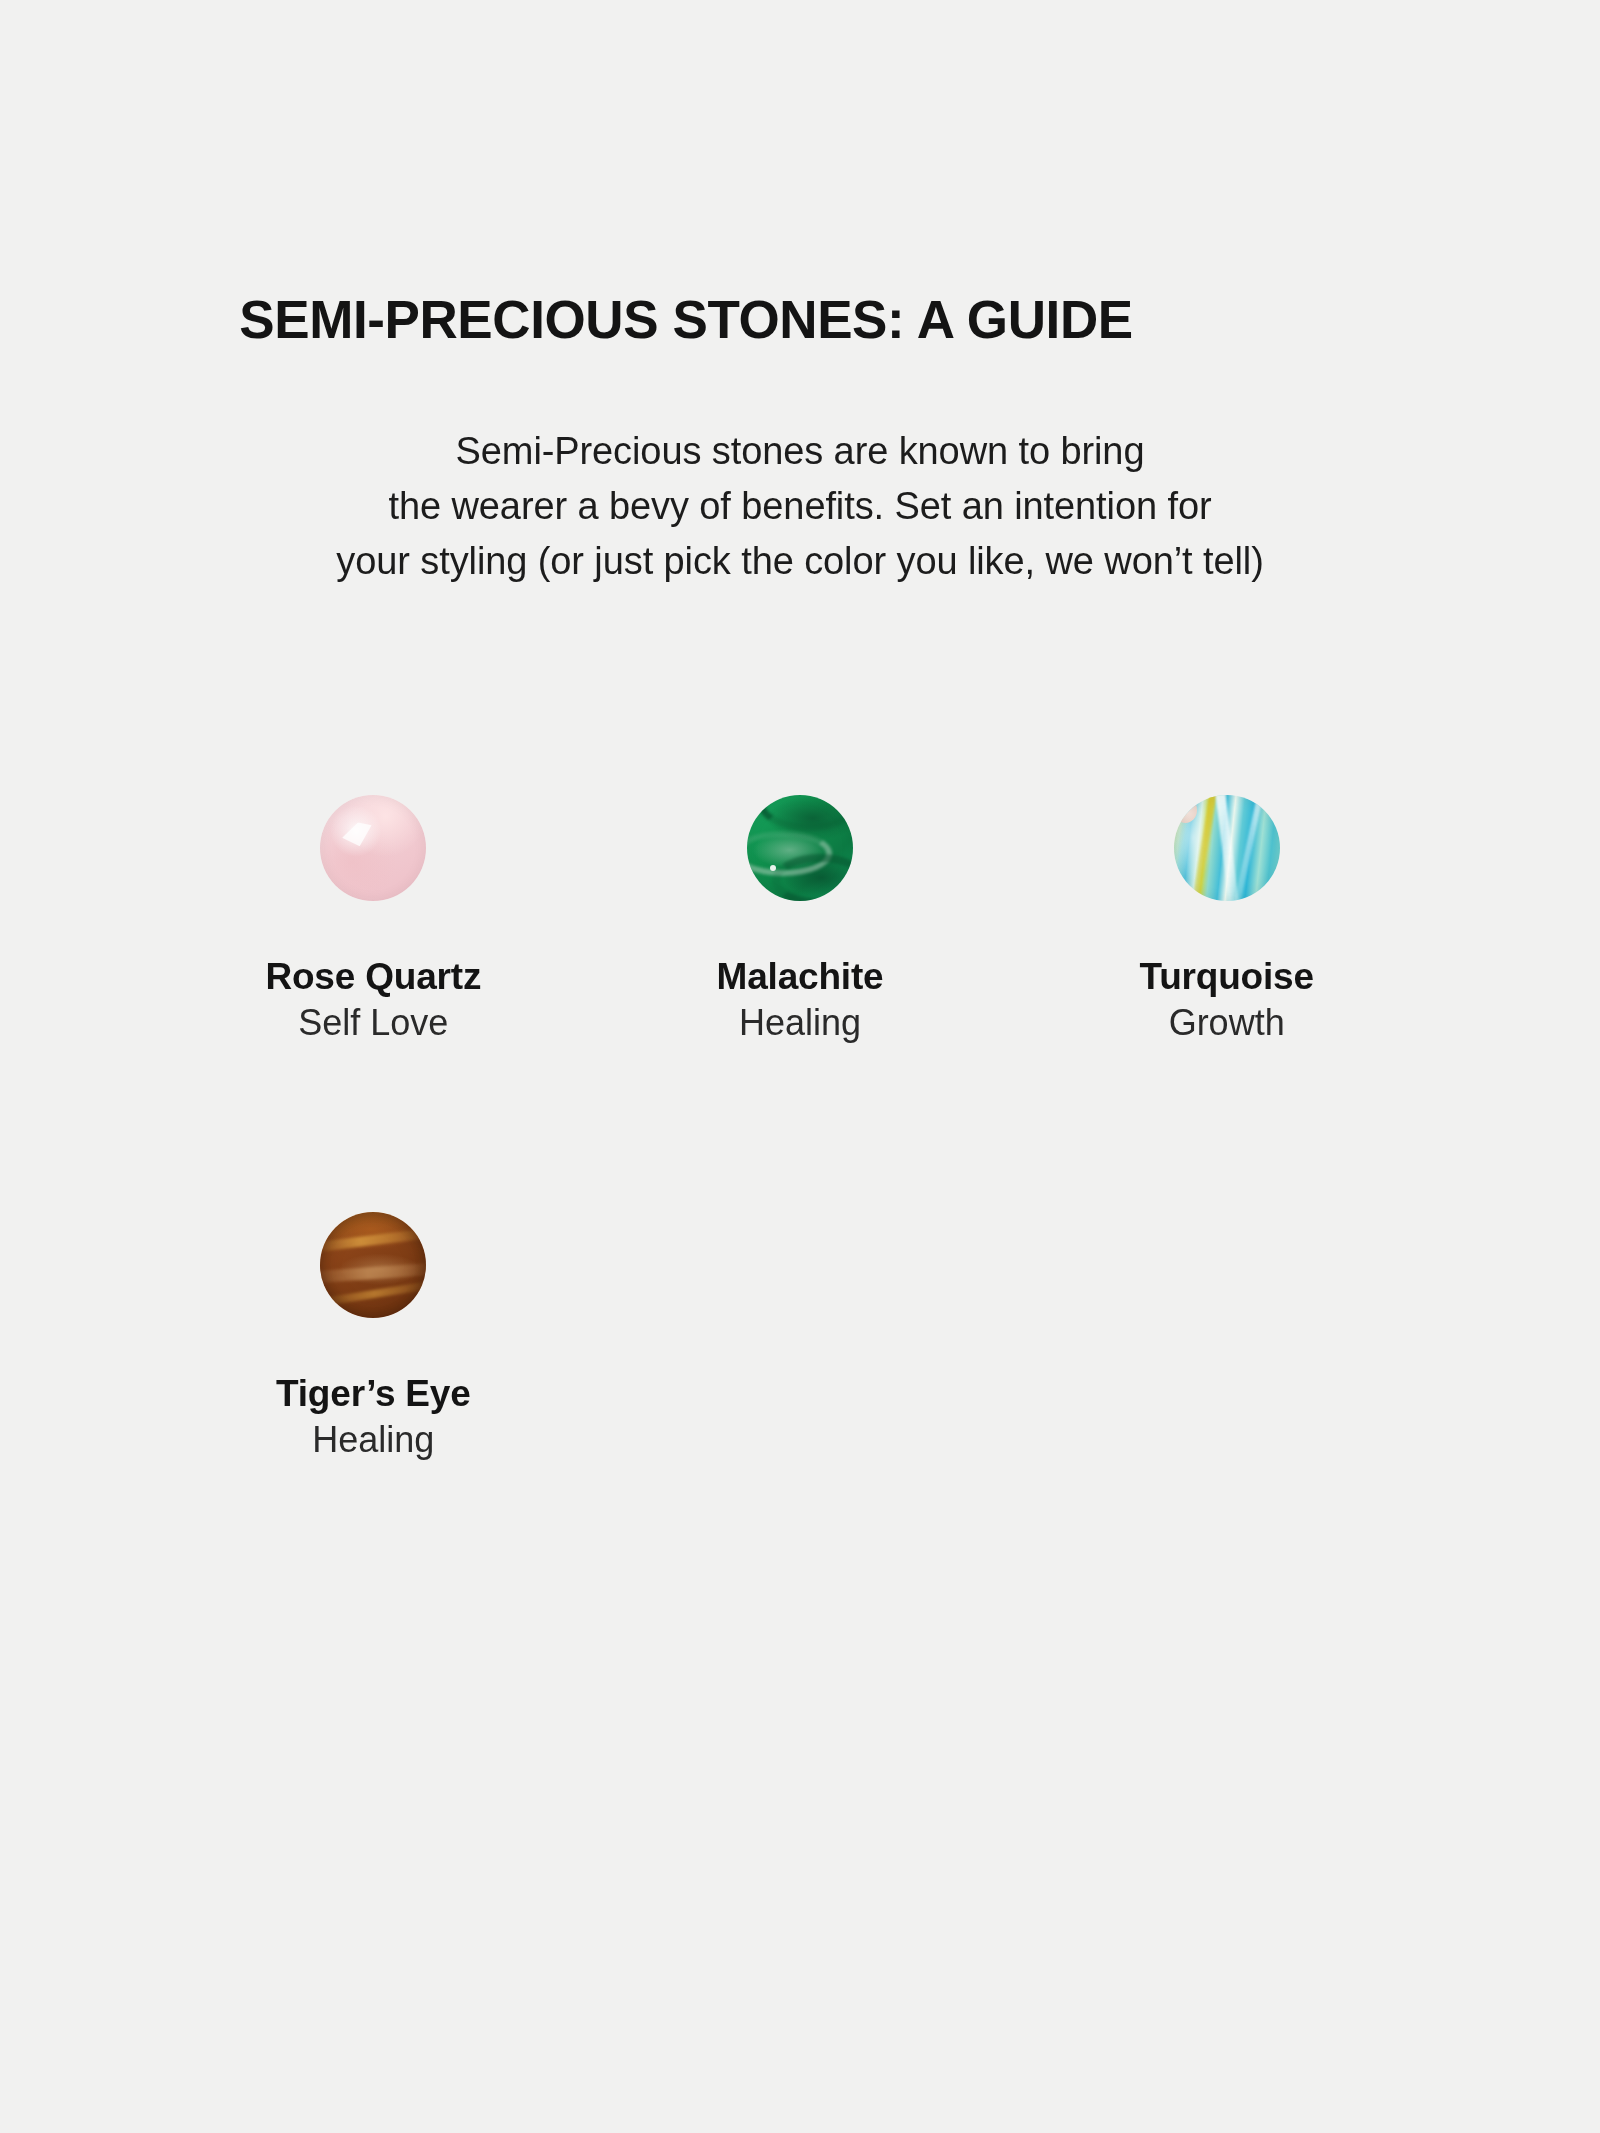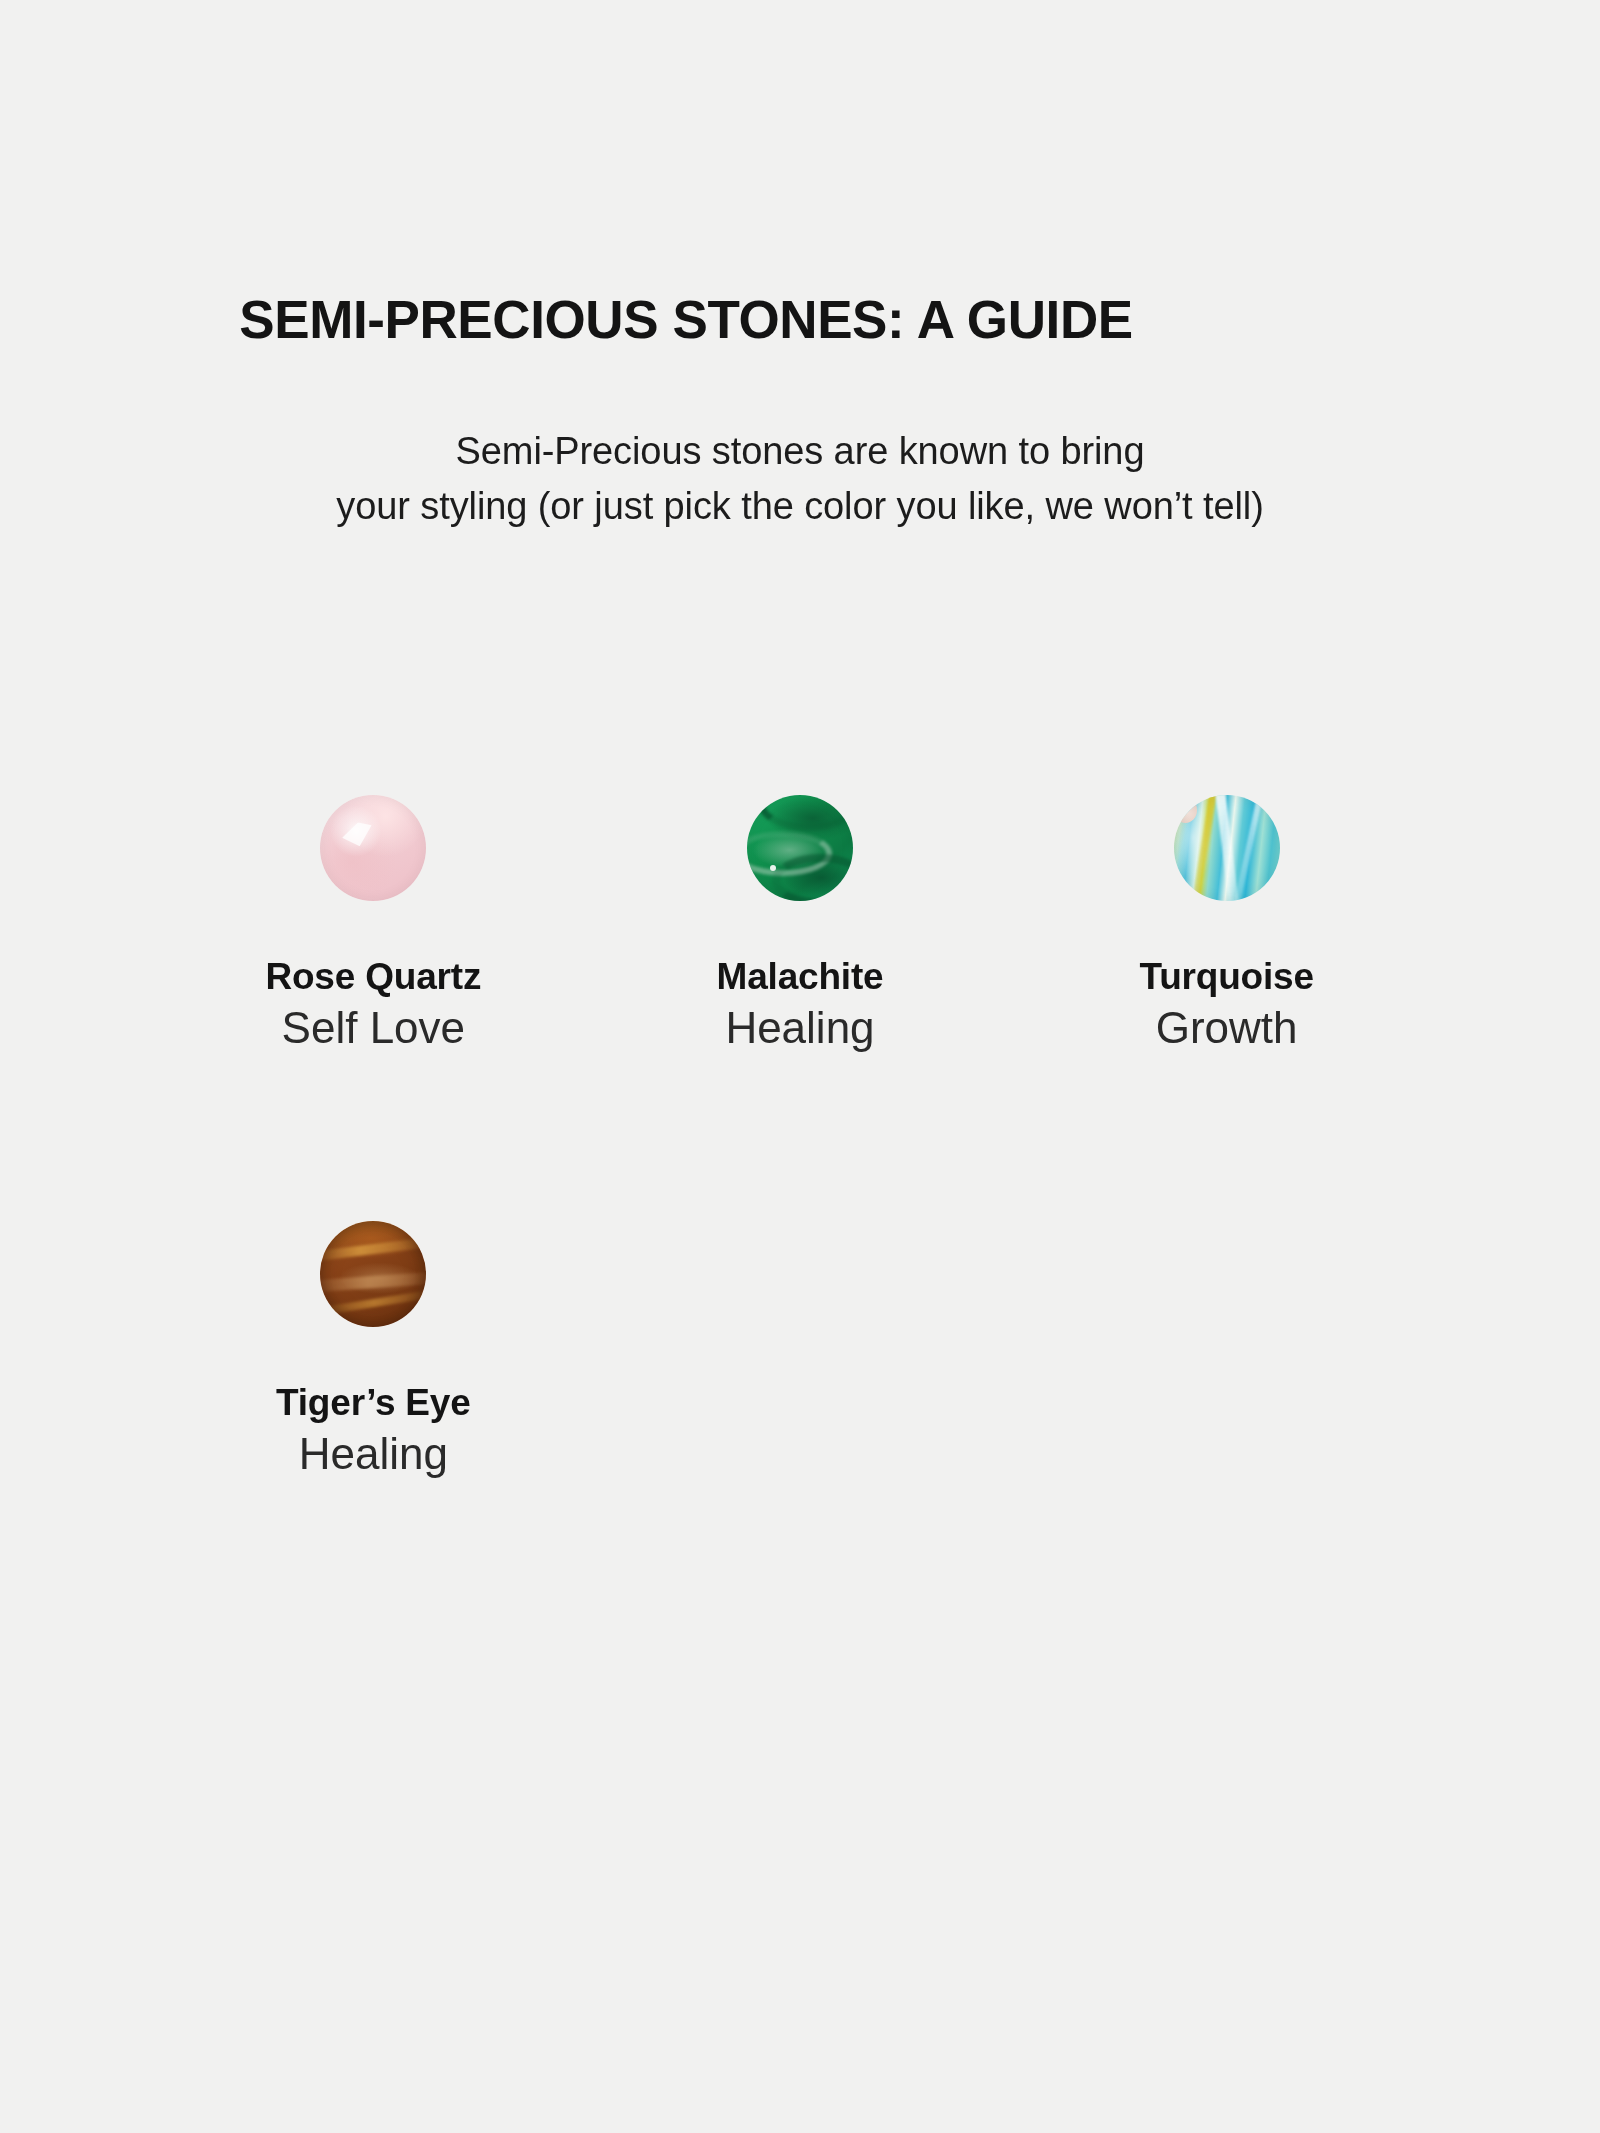--- a/index.html
+++ b/index.html
@@ -246,39 +246,40 @@
     font-weight:700;
     letter-spacing:-0.2px;
     line-height:1.12;
     color:#141414;
     text-align:right;
     white-space:nowrap;
   }
 
   .stone-meaning {
     margin-top:6px;
-    font-size:44px;
+    font-size:36px;
     font-weight:400;
     line-height:1.12;
     color:#2a2a2a;
     text-align:center;
     white-space:nowrap;
   }
 </style>
 </head>
 <body>
 
 <div class="page">
 
   <div class="header">
     <h1 class="page-title">SEMI-PRECIOUS STONES: A GUIDE</h1>
   </div>
 
   <div class="intro">
     <span class="intro-line">Semi-Precious stones are known to bring</span>
+    <span class="intro-line">the wearer a bevy of benefits. Set an intention for</span>
     <span class="intro-line">your styling (or just pick the color you like, we won’t tell)</span>
   </div>
 
   <div class="stone-grid">
 
     <div class="stone-cell">
       <div class="swatch sw-rose">
         <span class="facet"></span>
       </div>
       <div class="stone-name">Rose Quartz</div>

